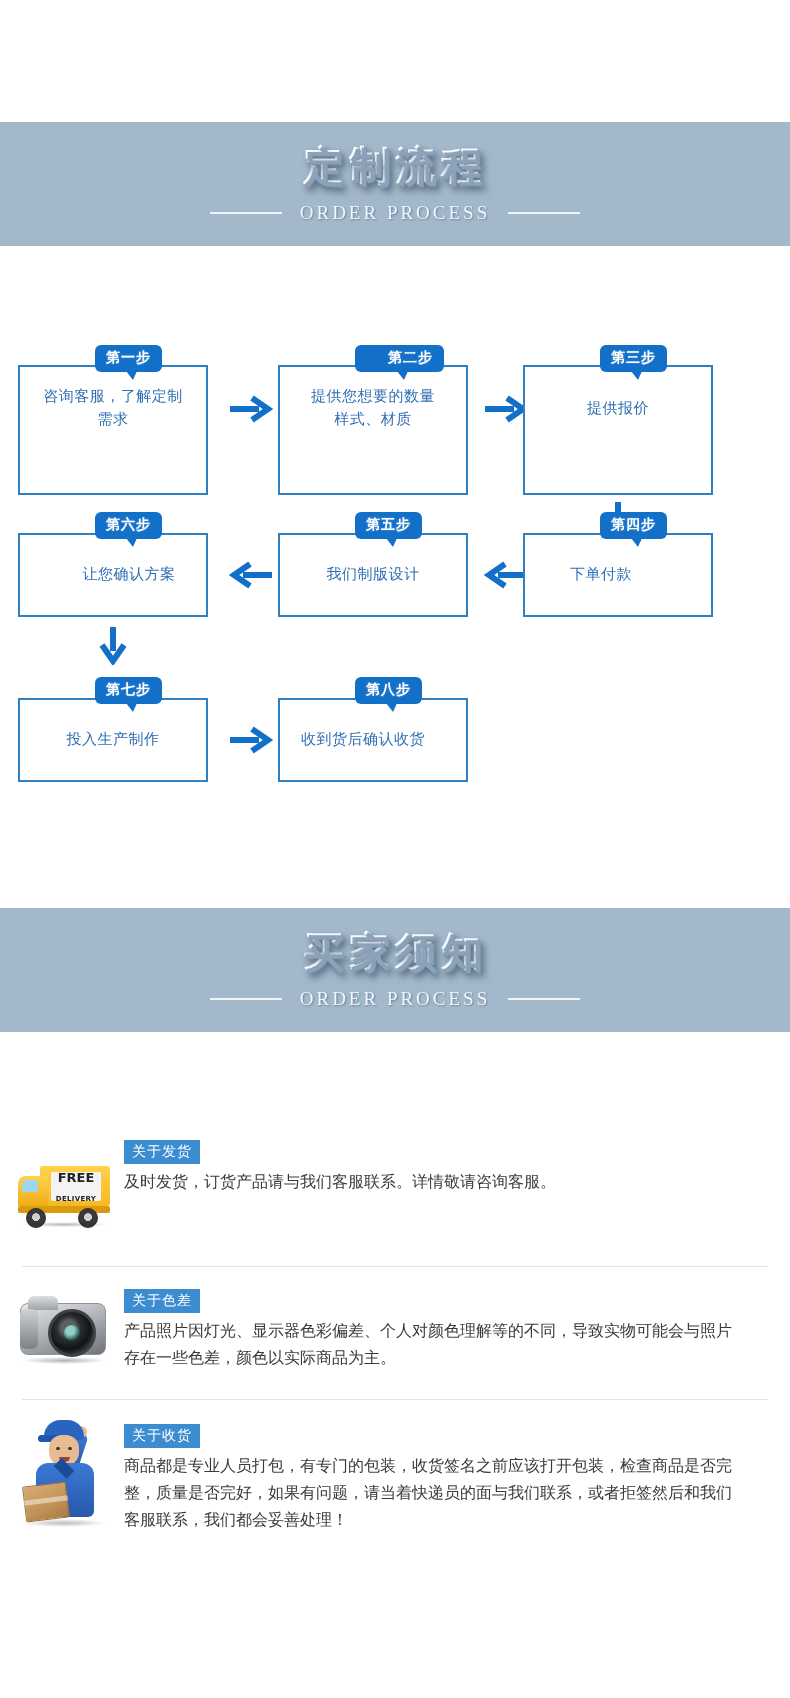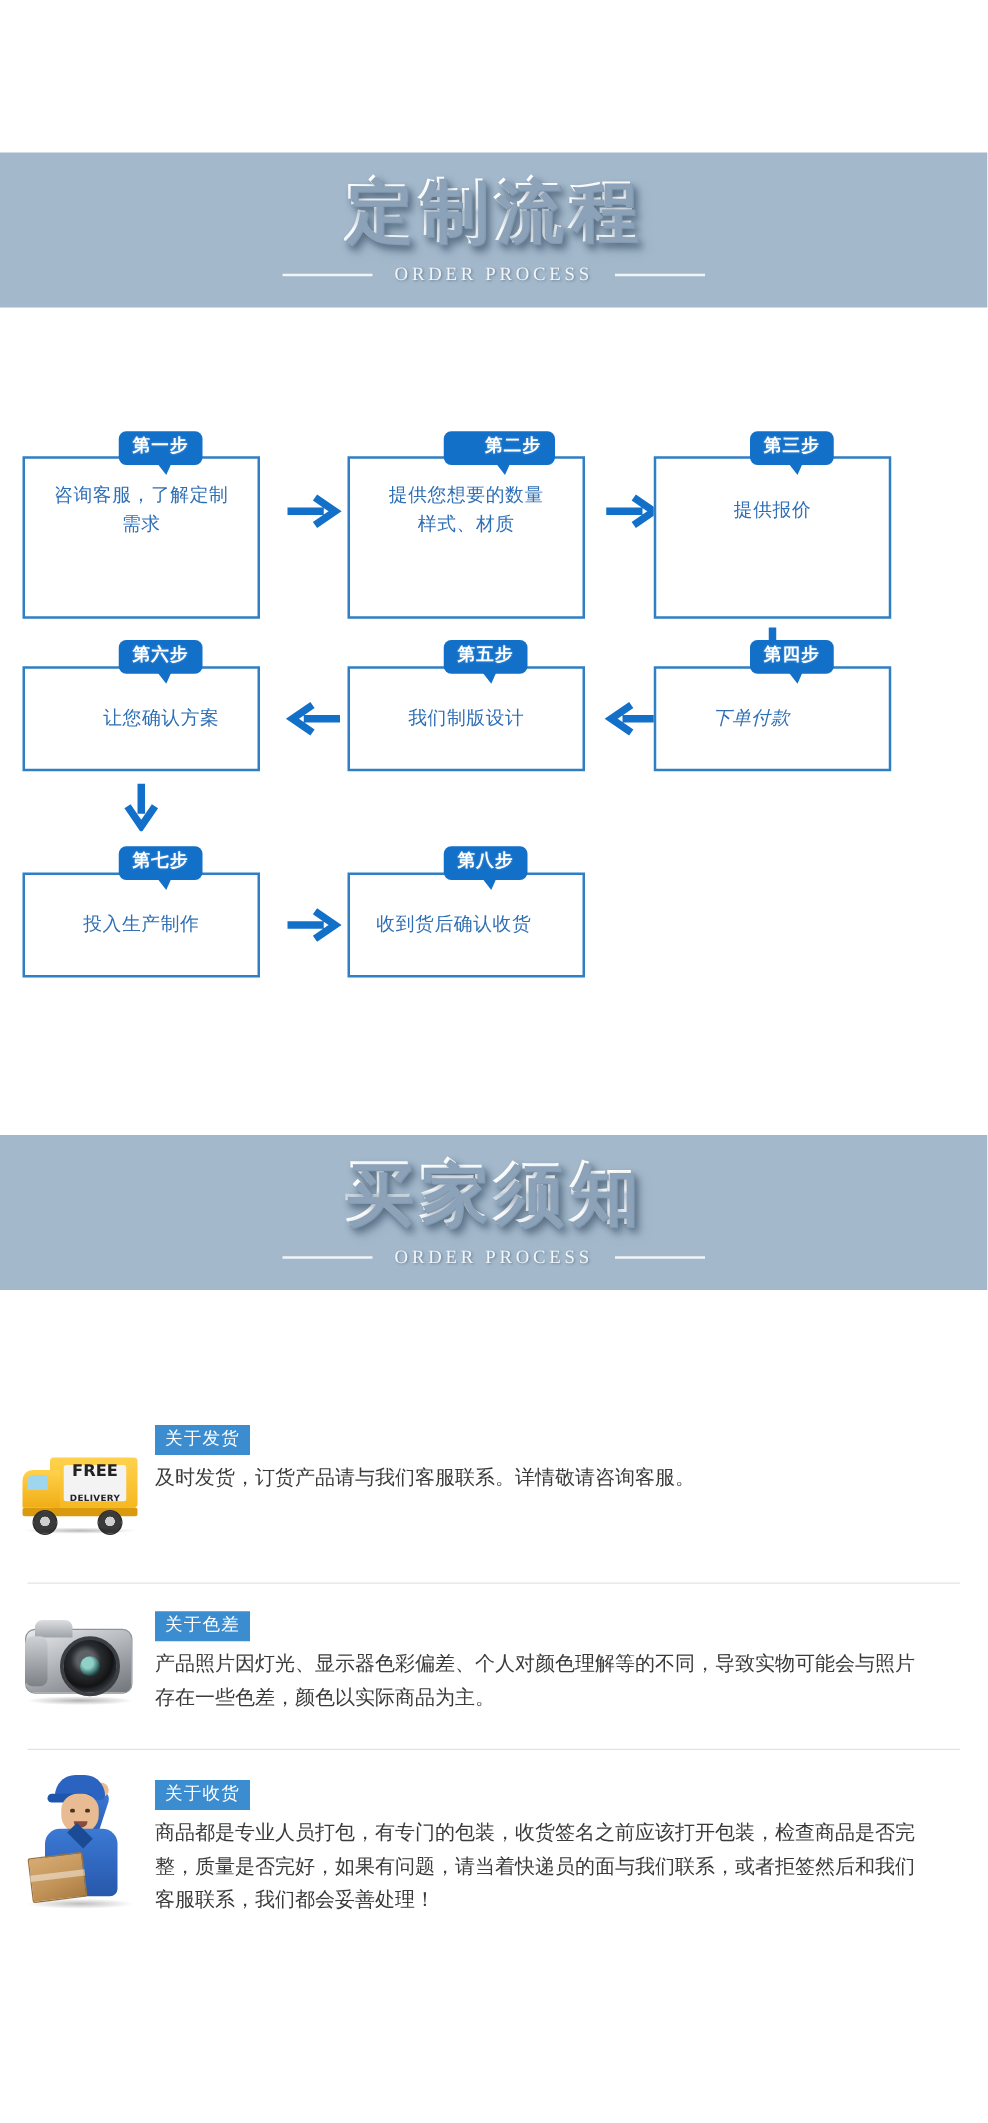--- a/index.html
+++ b/index.html
@@ -14,21 +14,21 @@
   .banner {
     position: absolute;
     left: 0; width: 790px;
     background: #a3b8cb;
     display: flex; flex-direction: column;
     align-items: center; justify-content: center;
   }
   .banner-title {
     font-family: "DejaVu Sans", sans-serif;
     font-weight: bold;
-    font-size: 54px;
+    font-size: 40px;
     letter-spacing: 6px;
     color: #ffffff;
     line-height: 1.08;
     text-shadow:
        2px 2px 0 #8ba2b8,
        3px 3px 0 #8399b0,
        4px 5px 6px rgba(60,80,100,0.45);
     background: linear-gradient(180deg,#ffffff 0%,#ffffff 46%,#c9d6e2 52%,#ffffff 76%,#eef3f7 100%);
     -webkit-background-clip: text;
     background-clip: text;
@@ -36,21 +36,21 @@
     filter: drop-shadow(3px 4px 3px rgba(70,92,114,0.55));
   }
   .banner-sub-wrap {
     margin-top: 14px;
     display: flex; align-items: center; justify-content: center;
     gap: 18px;
   }
   .banner-rule { width: 72px; height: 2px; background: rgba(255,255,255,0.85); }
   .banner-sub {
     font-family: "Liberation Serif", "DejaVu Serif", serif;
-    font-size: 15px;
+    font-size: 19px;
     letter-spacing: 3px;
     color: #f2f6fa;
     text-shadow: 1px 1px 2px rgba(70,92,114,0.6);
     white-space: nowrap;
   }
 
   
   .flow { position: absolute; left: 0; top: 0; width: 790px; }
 
   .step-box {
@@ -301,21 +301,21 @@
   <div class="step-text" style="left:278px; width:190px; top:563px;">我们制版设计</div>
 
   <div class="arrow" style="left:483px; top:558px;">
     <svg width="46" height="34" viewBox="0 0 46 34">
         <path d="M44 17 H15 M22 6 L6 17 L22 28" fill="none" stroke="#1270c9" stroke-width="6" stroke-linecap="butt" stroke-linejoin="miter"></path>
       </svg>
   </div>
 
   <div class="step-box" style="left:523px; top:533px; width:190px; height:84px;"></div>
   <div class="badge" style="left:584px; top:512px;">第四步</div>
-  <div class="step-text" style="left:523px; width:156px; top:563px;font-style:italic;">下单付款</div>
+  <div class="step-text" style="left:523px; width:156px; top:563px;">下单付款</div>
 
   <div class="arrow" style="left:96px; top:625px;">
     <svg width="34" height="40" viewBox="0 0 34 40">
         <path d="M17 2 V26 M6 20 L17 36 L28 20" fill="none" stroke="#1270c9" stroke-width="6" stroke-linecap="butt" stroke-linejoin="miter"></path>
       </svg>
   </div>
 
   <div class="step-box" style="left:18px; top:698px; width:190px; height:84px;"></div>
   <div class="badge" style="left:79px; top:677px;">第七步</div>
   <div class="step-text" style="left:18px; width:190px; top:728px;">投入生产制作</div>

